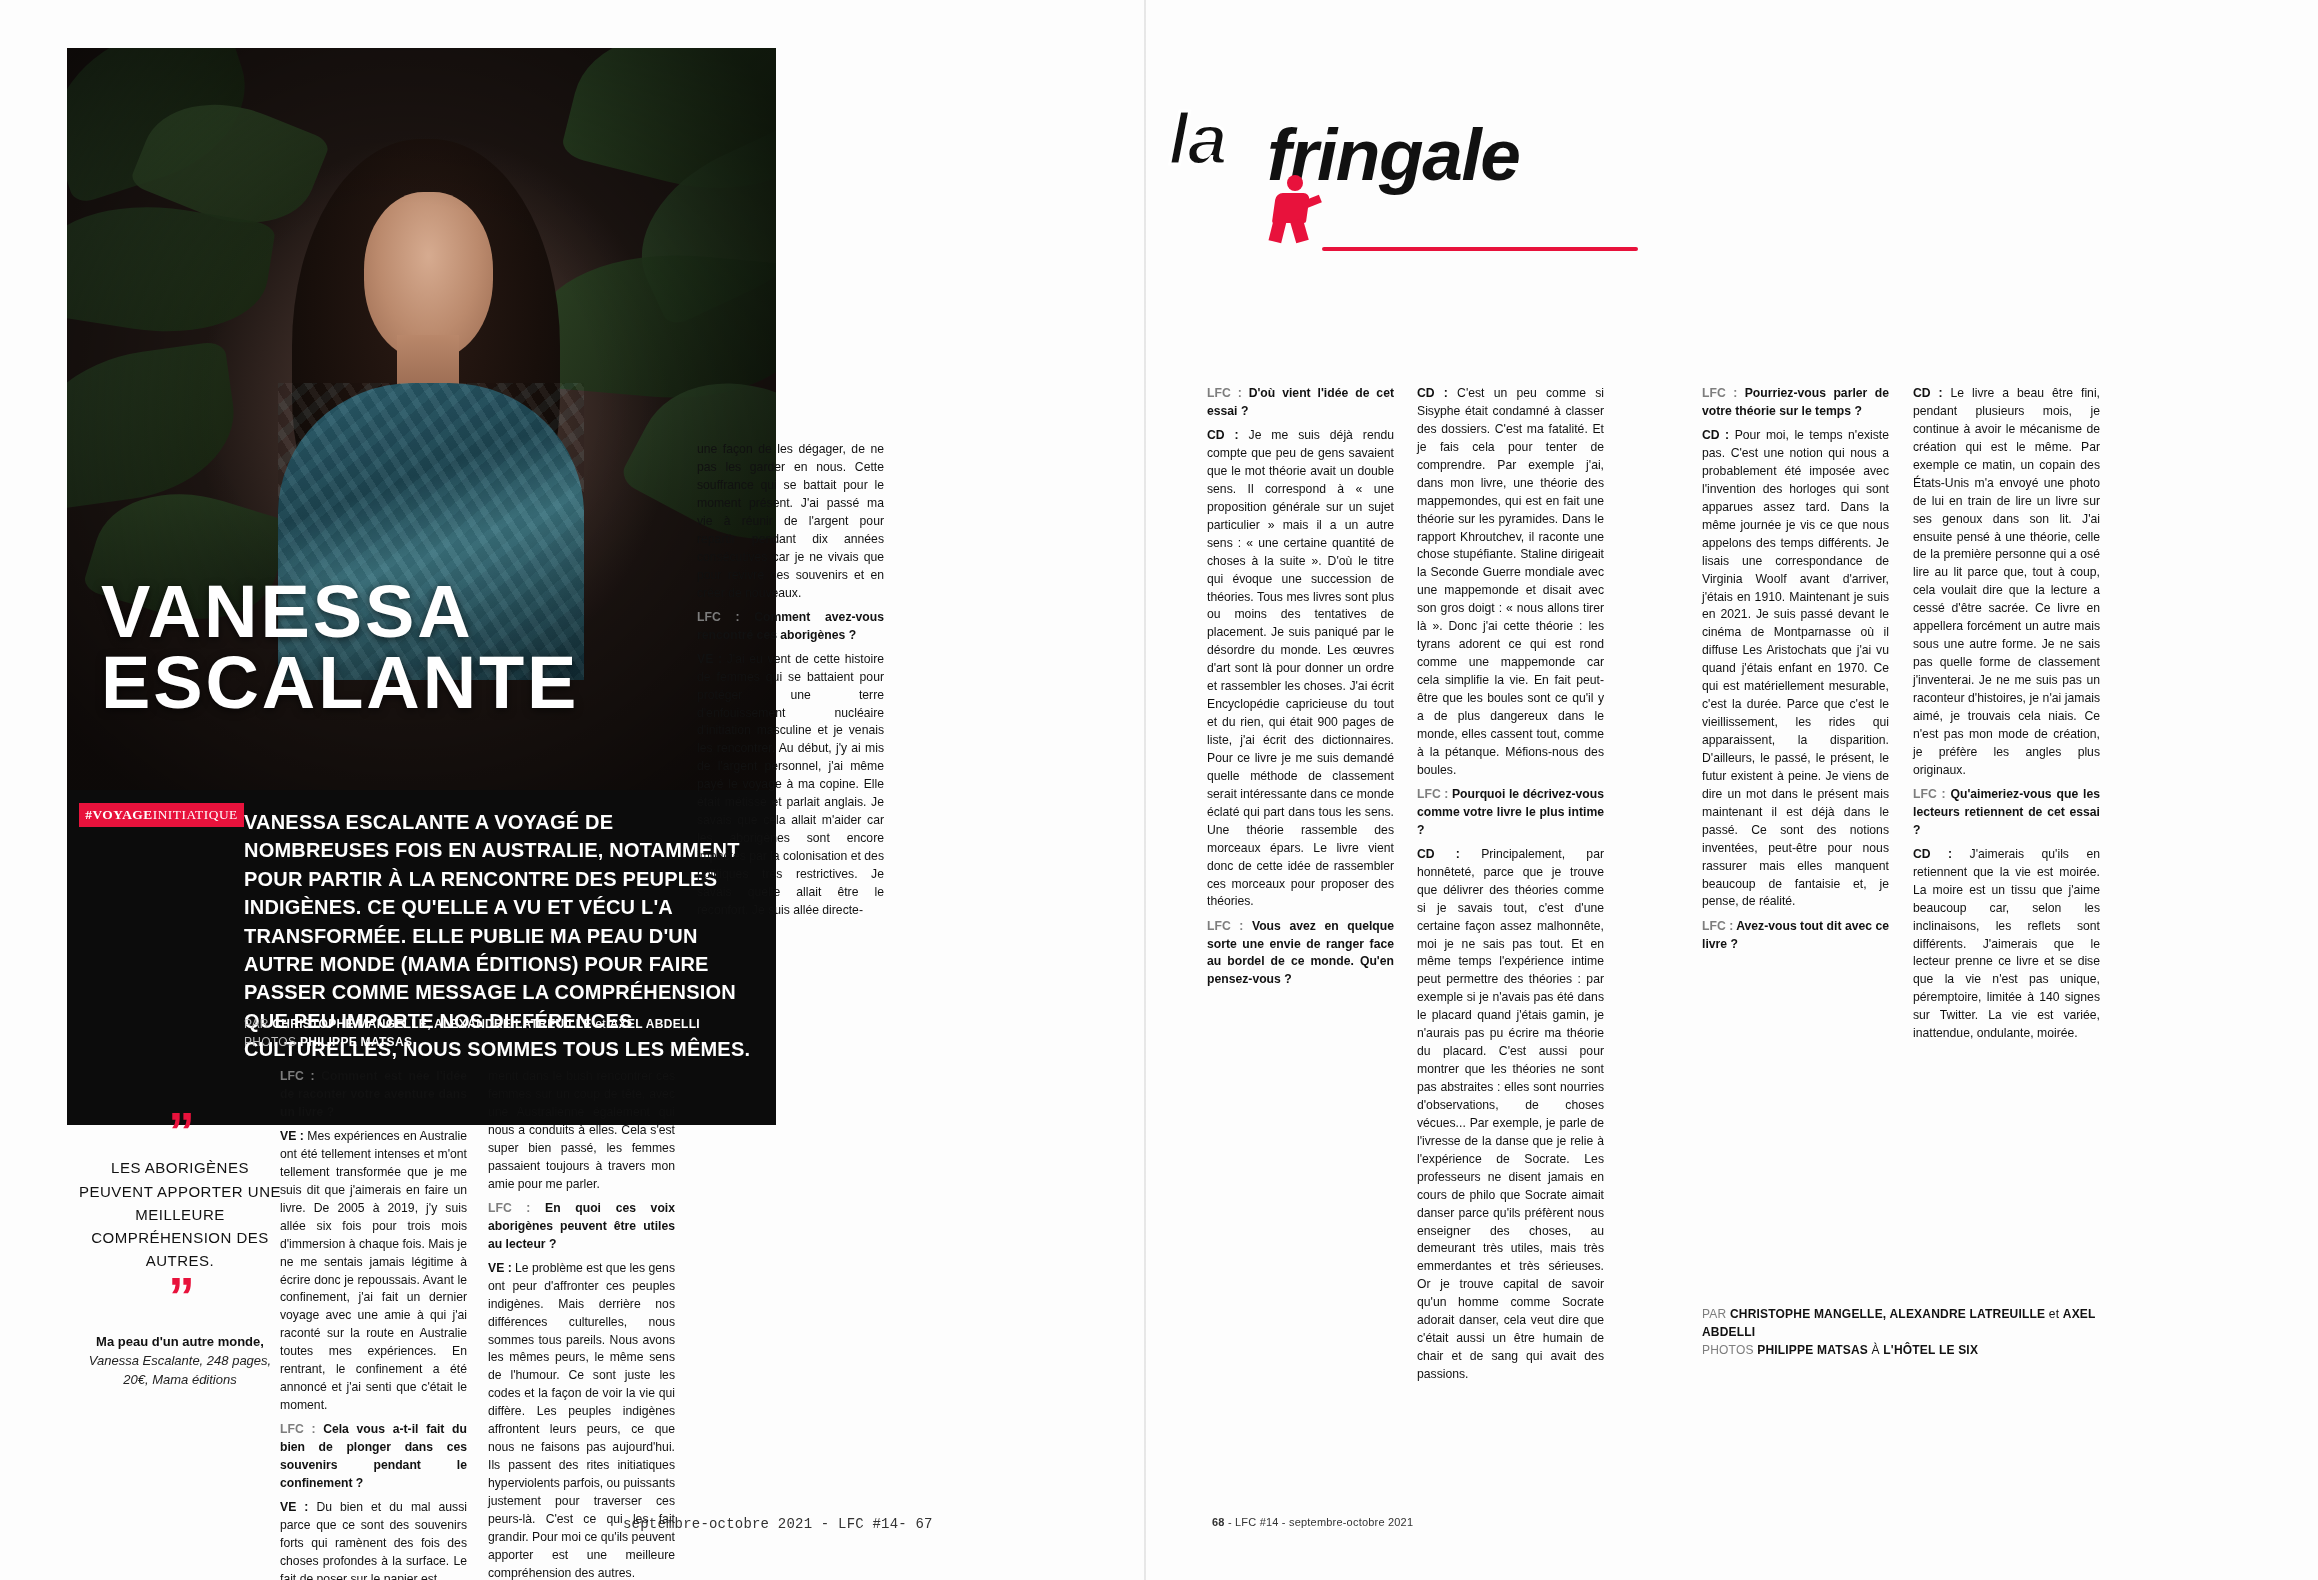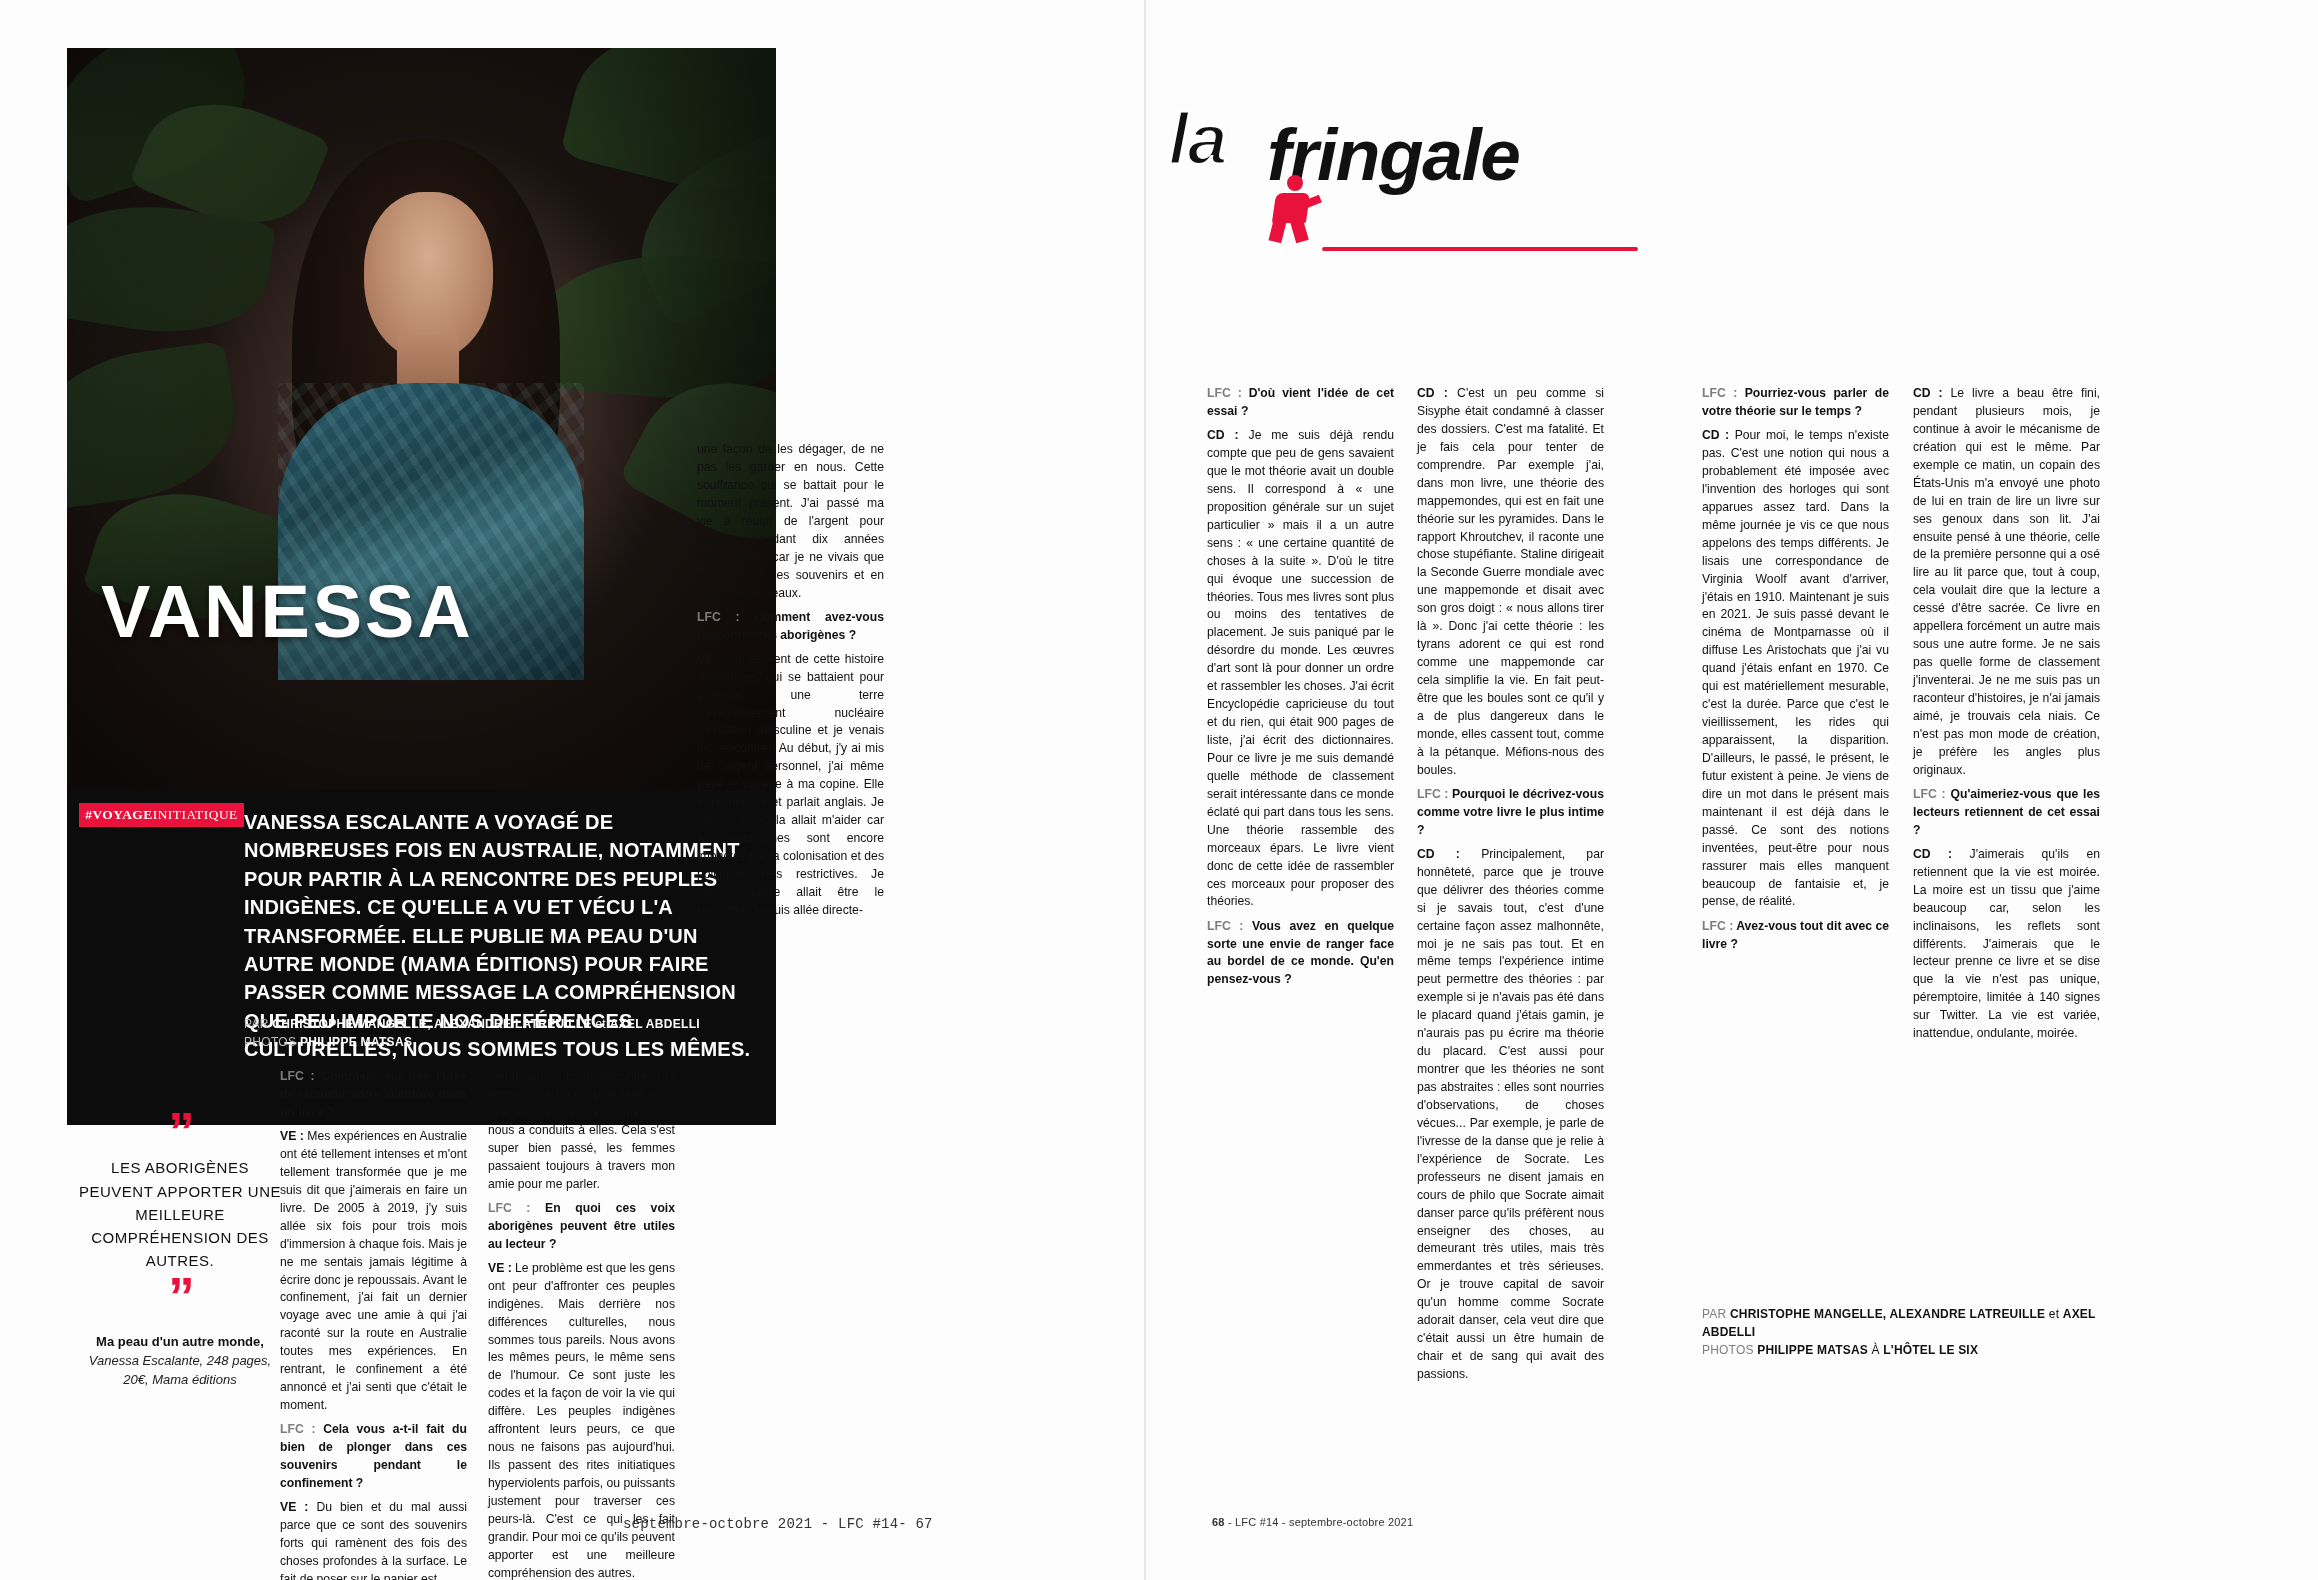--- a/index.html
+++ b/index.html
@@ -119,20 +119,21 @@
       <div class="portrait-face"></div>
       <div class="portrait-neck"></div>
       <div class="portrait-body">
         <div class="body-pattern"></div>
       </div>
       <div class="photo-vignette"></div>
     </div>
 
     <div class="headline">
       <div class="l-a">VANESSA</div>
+      <div class="l-b">ESCALANTE</div>
     </div>
 
     <div class="dek-block">
       <div style="position:absolute;left:11.5px;top:13.4px;">
         <span class="tag"><span>#VOYAGE</span><span class="thin">INITIATIQUE</span></span>
       </div>
       <div class="dek-text">VANESSA ESCALANTE A VOYAGÉ DE NOMBREUSES FOIS EN AUSTRALIE, NOTAMMENT POUR PARTIR À LA RENCONTRE DES PEUPLES INDIGÈNES. CE QU'ELLE A VU ET VÉCU L'A TRANSFORMÉE. ELLE PUBLIE MA PEAU D'UN AUTRE MONDE (MAMA ÉDITIONS) POUR FAIRE PASSER COMME MESSAGE LA COMPRÉHENSION QUE PEU IMPORTE NOS DIFFÉRENCES CULTURELLES, NOUS SOMMES TOUS LES MÊMES.</div>
       <div class="byline">
         <span class="lab">PAR</span>
         <b>CHRISTOPHE MANGELLE, ALEXANDRE LATREUILLE</b>

